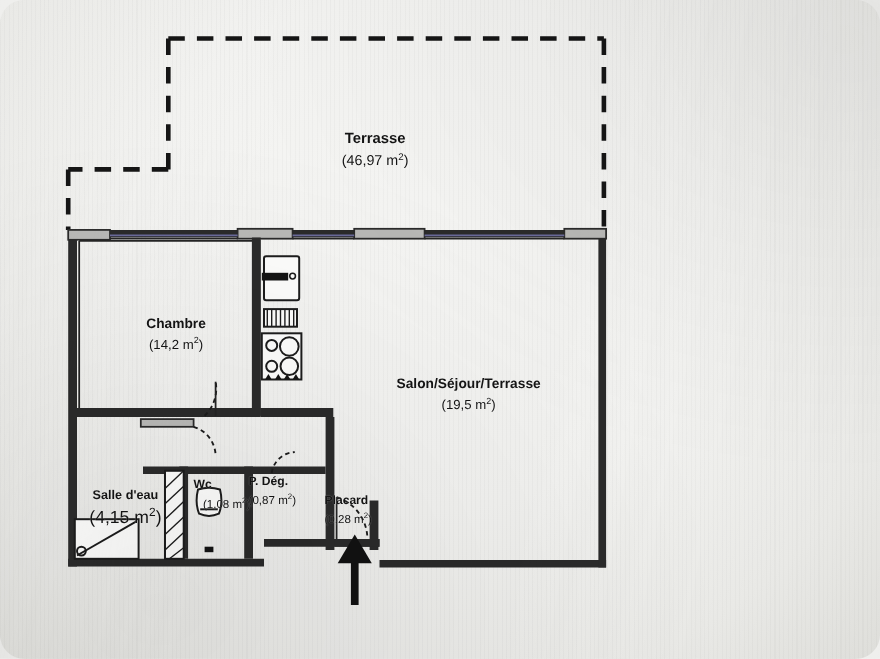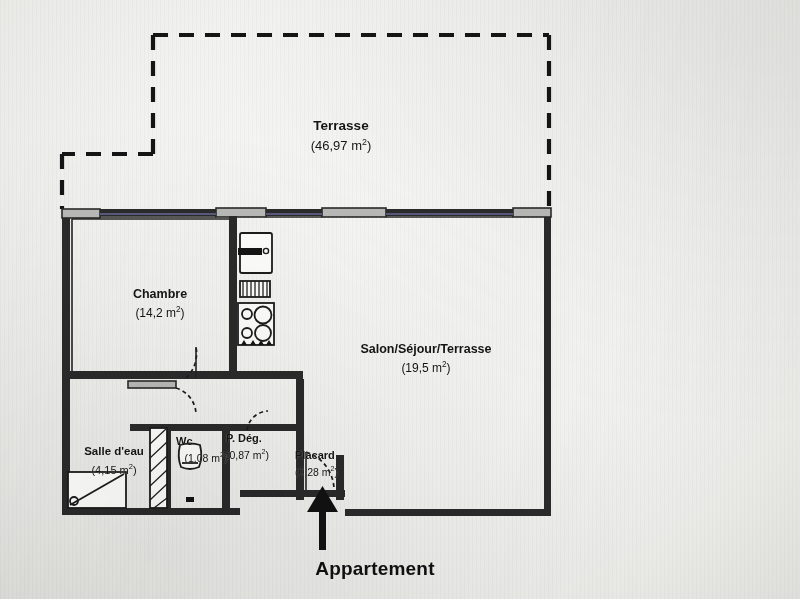--- a/index.html
+++ b/index.html
@@ -6,20 +6,21 @@
   body{
     width:800px;height:599px;overflow:hidden;
     font-family:"Liberation Sans",sans-serif;
     background:#efefed;
   }
   #stage{
     position:relative;width:800px;height:599px;
     background:
       repeating-linear-gradient(90deg,rgba(0,0,0,0.022) 0px,rgba(0,0,0,0.022) 1px,rgba(255,255,255,0) 1px,rgba(255,255,255,0) 4px),
       radial-gradient(ellipse at 48% 38%, #f7f7f5 0%, #f2f2f0 45%, #e9e9e6 78%, #dededa 100%);
+    border-radius: 22px;
   }
   
   #sheen{
     position:absolute;inset:0;pointer-events:none;
     background:
       linear-gradient(100deg,rgba(255,255,255,0.35) 0%,rgba(255,255,255,0) 30%,rgba(255,255,255,0) 62%,rgba(255,255,255,0.22) 100%),
       radial-gradient(ellipse at 18% 92%, rgba(0,0,0,0.07) 0%, rgba(0,0,0,0) 55%),
       radial-gradient(ellipse at 96% 6%, rgba(0,0,0,0.06) 0%, rgba(0,0,0,0) 50%);
     mix-blend-mode:multiply;opacity:.85;
   }
@@ -46,21 +47,21 @@
   .lbl .ar{display:block;font-weight:normal;}
   .sup{font-size:.68em;vertical-align:super;}
 
   .t-terrasse{left:251px;top:117px;width:180px;font-size:13.5px;line-height:17px;}
   .t-terrasse .ar{font-size:13px;}
   .t-chambre{left:95px;top:286px;width:130px;font-size:12.5px;line-height:16px;}
   .t-chambre .ar{font-size:12px;}
   .t-salon{left:330px;top:341px;width:192px;font-size:12.5px;line-height:16px;}
   .t-salon .ar{font-size:12px;}
   .t-salledeau{left:54px;top:400px;width:120px;font-size:11.5px;line-height:15px;margin-top:44px;}
-  .t-salledeau .ar{font-size:11px;}
+  .t-salledeau .ar{font-size:16px;}
   .t-degagement{left:178px;top:390px;width:115px;font-size:11.5px;line-height:14.5px;text-align:left;}
   .t-degagement .ar{font-size:11px;}
   .t-wc{left:176px;top:434px;width:60px;font-size:11px;line-height:14px;text-align:left;}
   .t-wc .ar{font-size:10.5px;text-align:center;}
   .t-pdeg{left:226px;top:431px;width:76px;font-size:11px;line-height:14px;text-align:left;}
   .t-pdeg .ar{font-size:10.5px;}
   .t-placard{left:295px;top:448px;width:72px;font-size:11px;line-height:14px;text-align:left;}
   .t-placard .ar{font-size:10.5px;}
 
   .caption{
@@ -237,16 +238,15 @@
   <div class="lbl t-pdeg">
     <span class="nm">P. Dég.</span>
     <span class="ar"><span>(0,87 m</span><span class="sup">2</span><span>)</span></span>
   </div>
 
   <div class="lbl t-placard">
     <span class="nm">Placard</span>
     <span class="ar"><span>(0,28 m</span><span class="sup">2</span><span>)</span></span>
   </div>
 
-  <div class="caption">Appartement</div>
 
   <div id="sheen"></div>
 </div>
 
 </body></html>

